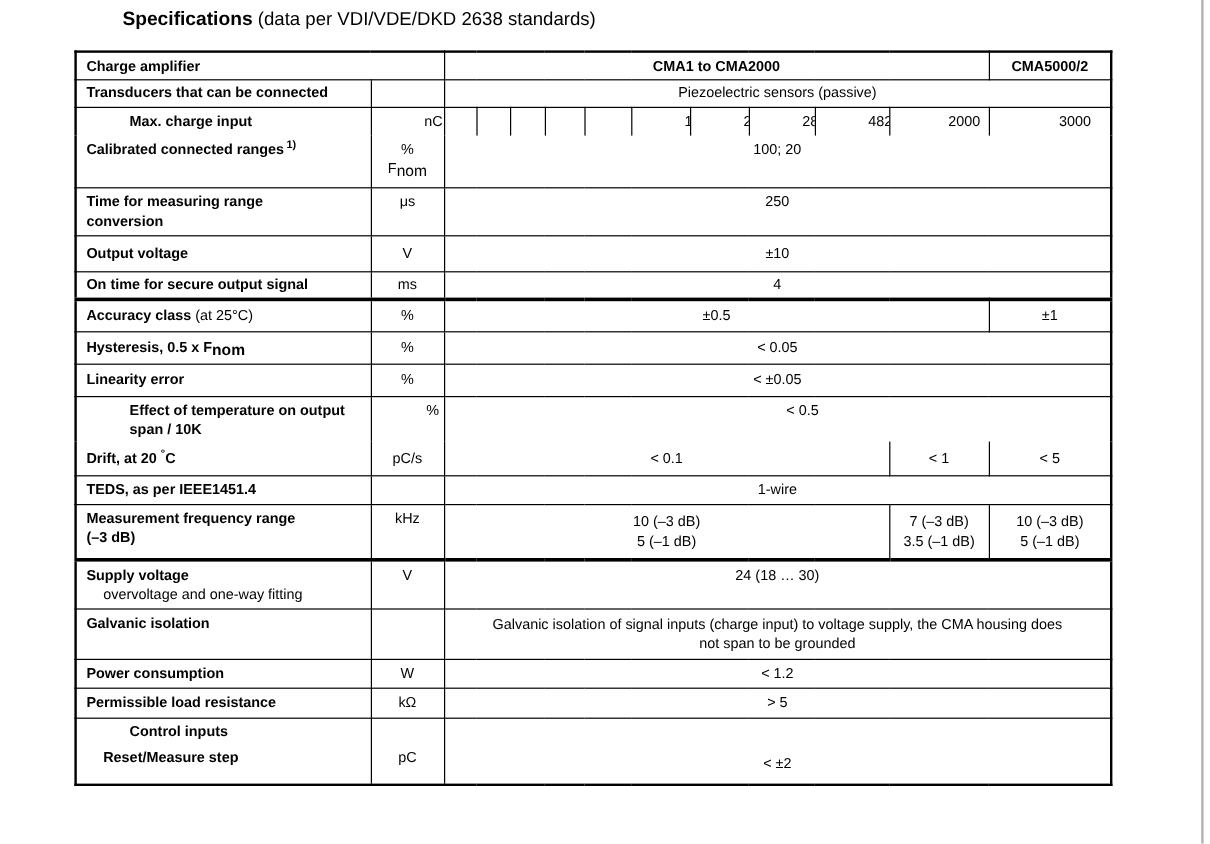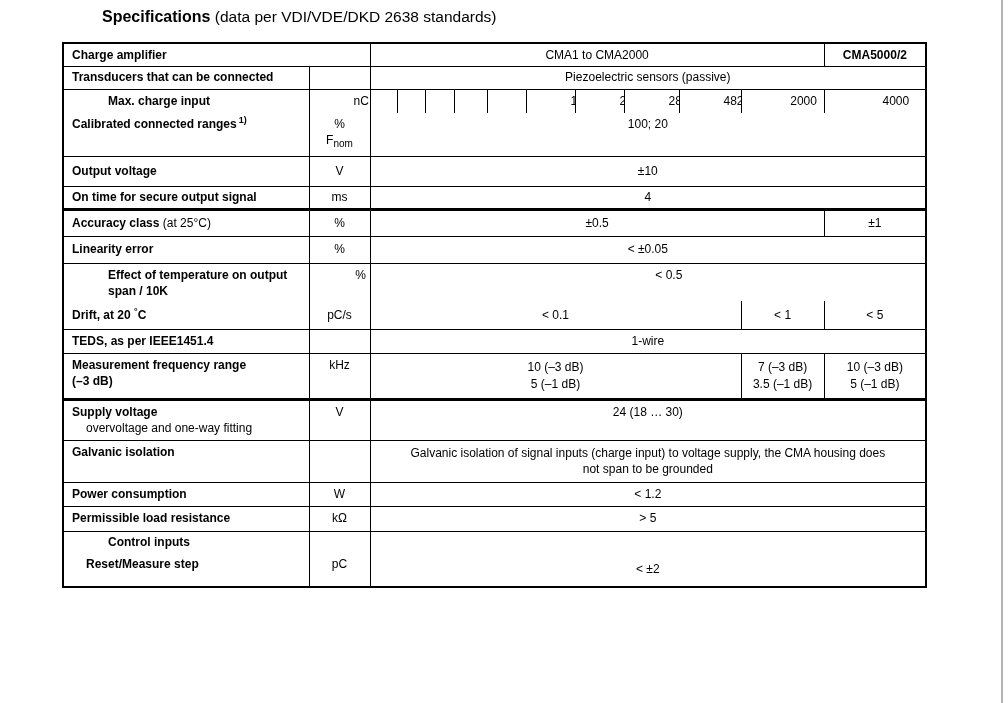--- a/index.html
+++ b/index.html
@@ -45,21 +45,21 @@
   }
   td.thickb { border-bottom-width: 3px; }
   td.nbb { border-bottom-style: hidden; padding-left: 44px; }
   td.nbt { border-top-style: hidden; }
   td.vtop { vertical-align: top; padding-top: 3px; }
   .blk { display: block; }
   .norm { font-weight: normal; }
   .subline { display: block; font-weight: normal; padding-left: 14px; }
   .indent { padding-left: 14px; }
   sup { font-size: 9px; vertical-align: top; line-height: 1; margin-left: 2px; }
-  sub { font-size: 10px; vertical-align: baseline; position: relative; top: 3px; line-height: 1; }
+  sub { font-size: 13px; vertical-align: baseline; position: relative; top: 3px; line-height: 1; }
 </style>
 </head>
 <body>
 
 <div class="page-title"><span class="tbold">Specifications</span><span> (data per VDI/VDE/DKD 2638 standards)</span></div>
 
 <table class="spec">
   <colgroup>
     <col style="width:246px">
       <col style="width:61px">
@@ -72,21 +72,21 @@
       <col style="width:49px">
       <col style="width:55px">
     <col style="width:62px">
       <col style="width:83px">
       <col style="width:102px">
   </colgroup>
 
   <tbody>
       <tr style="height:23px">
     <td class="lbl" colspan="2"><span>Charge amplifier</span></td>
-    <td colspan="10" style="font-weight:normal"><span>CMA1 to CMA2000</span></td>
+    <td colspan="10" style="font-weight:bold"><span>CMA1 to CMA2000</span></td>
     <td style="font-weight:bold"><span>CMA5000/2</span></td>
   </tr>
 
   <tr style="height:23px">
     <td class="lbl"><span>Transducers that can be connected</span></td>
     <td></td>
     <td colspan="11"><span>Piezoelectric sensors (passive)</span></td>
   </tr>
 
   <tr style="height:24px">
@@ -95,49 +95,59 @@
     <td class="nbb"><span>1</span></td>
     <td class="nbb"><span>2</span></td>
     <td class="nbb"><span>5</span></td>
     <td class="nbb"><span>20</span></td>
     <td class="nbb"><span>39.5</span></td>
     <td class="nbb"><span>158.3</span></td>
     <td class="nbb"><span>210.5</span></td>
     <td class="nbb"><span>287</span></td>
     <td class="nbb"><span>482</span></td>
     <td class="nbb"><span>2000</span></td>
-    <td class="nbb"><span>4000</span></td>
+    <td class="nbb"><span>3000</span></td>
   </tr>
 
   <tr style="height:43px">
     <td class="lbl nbt vtop"><span>Calibrated connected ranges</span><sup>1)</sup></td>
     <td class="nbt vtop"><span>%</span><span class="blk"><span>F</span><sub>nom</sub></span></td>
     <td colspan="11" class="nbt vtop"><span>100; 20</span></td>
   </tr>
 
+  <tr style="height:40px">
+    <td class="lbl vtop"><span>Time for measuring range</span><span class="blk">conversion</span></td>
+    <td class="vtop"><span>μs</span></td>
+    <td colspan="11" class="vtop"><span>250</span></td>
+  </tr>
 
   <tr style="height:30px">
     <td class="lbl"><span>Output voltage</span></td>
     <td><span>V</span></td>
     <td colspan="11"><span>±10</span></td>
   </tr>
 
   <tr style="height:23px">
     <td class="lbl thickb"><span>On time for secure output signal</span></td>
     <td class="thickb"><span>ms</span></td>
     <td colspan="11" class="thickb"><span>4</span></td>
   </tr>
 
   <tr style="height:27px">
     <td class="lbl"><span>Accuracy class</span><span class="norm"> (at 25°C)</span></td>
     <td><span>%</span></td>
     <td colspan="10"><span>±0.5</span></td>
     <td><span>±1</span></td>
   </tr>
 
+  <tr style="height:27px">
+    <td class="lbl"><span>Hysteresis, 0.5 x F</span><sub>nom</sub></td>
+    <td><span>%</span></td>
+    <td colspan="11"><span>&lt; 0.05</span></td>
+  </tr>
 
   <tr style="height:27px">
     <td class="lbl"><span>Linearity error</span></td>
     <td><span>%</span></td>
     <td colspan="11"><span>&lt; ±0.05</span></td>
   </tr>
 
   <tr style="height:38px">
     <td class="lbl vtop nbb"><span>Effect of temperature on output</span><span class="blk">span / 10K</span></td>
     <td class="vtop nbb"><span>%</span></td>

